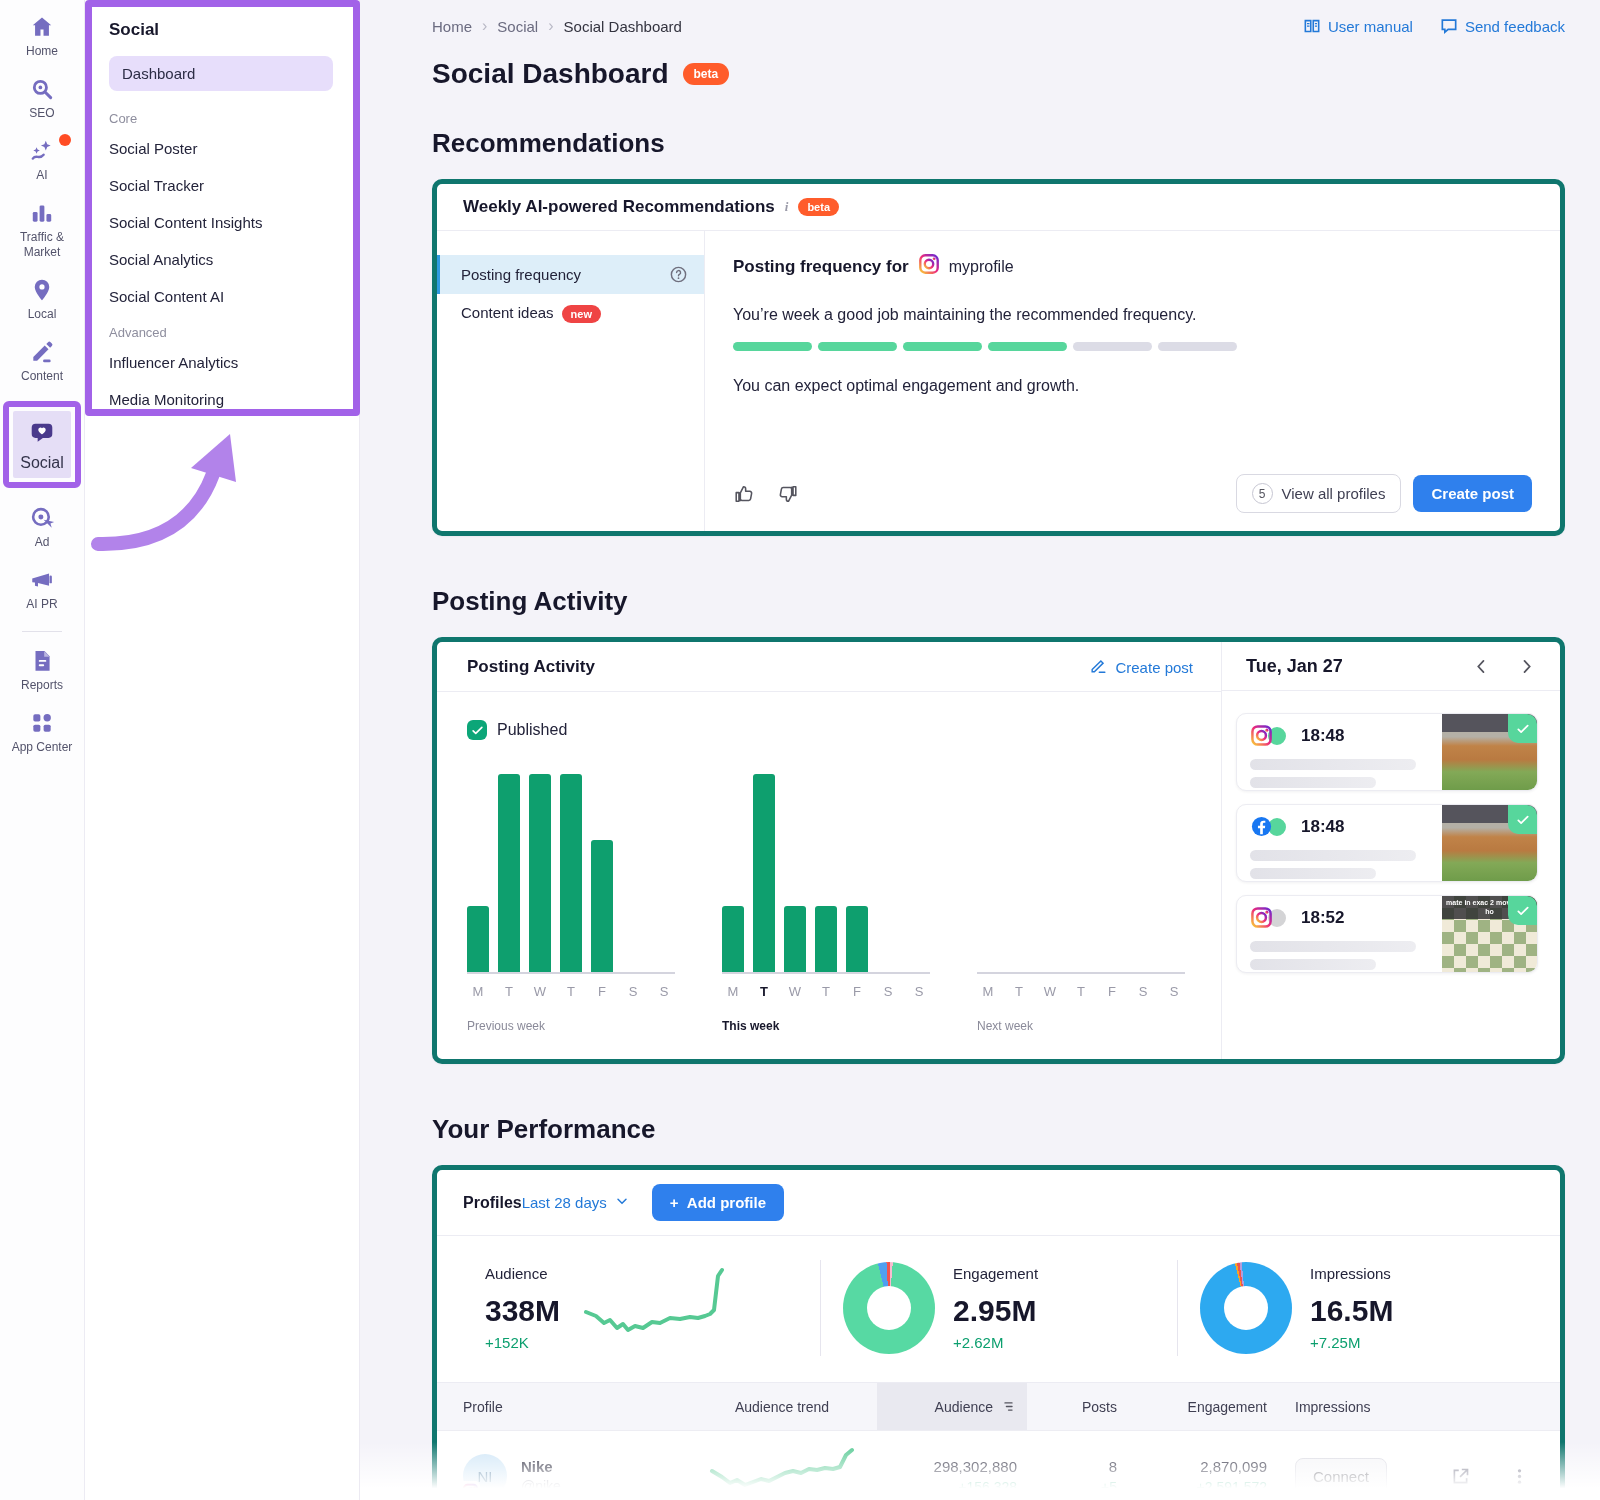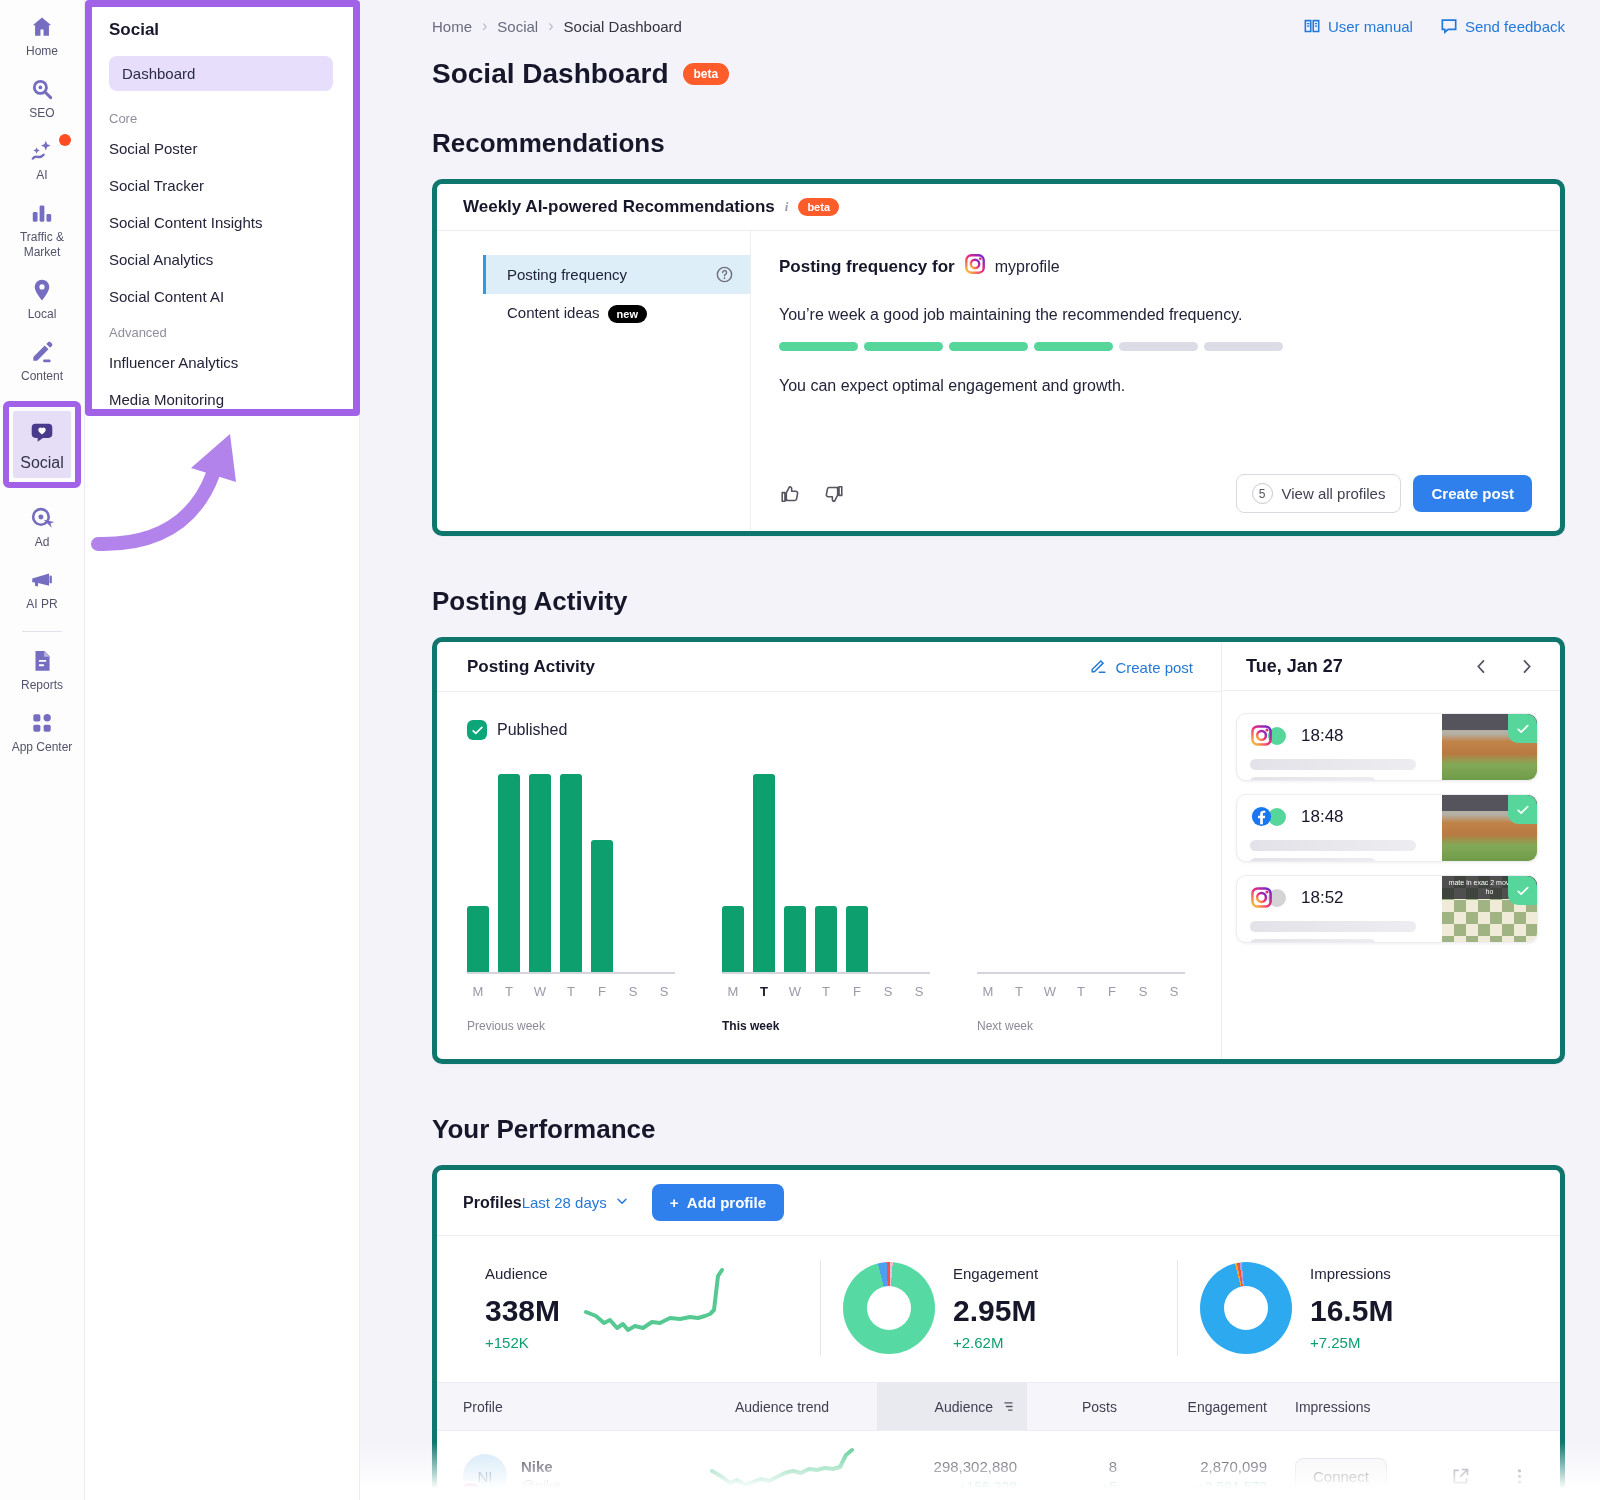--- a/index.html
+++ b/index.html
@@ -45,26 +45,26 @@
   .sec-post { margin:50px 0 20px; }
   .sec-perf { margin:50px 0 20px; }
 
   .card { background:#fff; border:5px solid #0f766e; border-radius:10px; box-shadow:0 1px 2px rgba(20,20,40,.04); }
 
   
   .rec-head { display:flex; align-items:center; gap:10px; padding:13px 26px; border-bottom:1px solid #ececf3; }
   .rec-title { font-size:17px; font-weight:bold; color:#17172b; }
   .info-i { color:#9a9aa8; font-size:13px; font-family:"Liberation Serif", serif; font-style:italic; font-weight:bold; cursor:pointer; }
   .beta-pill.sm { font-size:11px; padding:3px 9px; }
-  .rec-body { display:flex; min-height:300px;padding-left:46px; }
+  .rec-body { display:flex; min-height:300px; }
   .rec-tabs { width:268px; border-right:1px solid #ececf3; padding-top:24px; }
   .rec-tab { display:flex; align-items:center; justify-content:space-between; padding:10px 16px 10px 21px; font-size:15px; color:#23233a; cursor:pointer; border-left:3px solid transparent; }
   .rec-tab.active { background:#ddeef9; border-left-color:#2f9ae0; }
   .rec-tab .q { color:#6f6f7e; }
-  .new-pill { background:#000000; color:#fff; font-size:11px; font-weight:bold; border-radius:10px; padding:3px 9px; margin-left:8px; }
+  .new-pill { background:#ef4444; color:#fff; font-size:11px; font-weight:bold; border-radius:10px; padding:3px 9px; margin-left:8px; }
   .rec-detail { flex:1; padding:22px 28px 18px; display:flex; flex-direction:column; }
   .rec-detail-title { display:flex; align-items:center; gap:9px; font-size:17px; }
   .rec-detail-title b { font-weight:bold; color:#17172b; }
   .rec-detail-title .prof { font-size:16px; color:#23233a; }
   .rec-line { font-size:16px; color:#23233a; margin-top:26px; }
   .progress-row { display:flex; gap:6px; margin-top:18px; }
   .progress-seg { width:79px; height:9px; border-radius:5px; background:#dcdce6; }
   .progress-seg.filled { background:#57d69c; }
   .rec-footer { margin-top:auto; display:flex; align-items:center; justify-content:space-between; padding-top:16px; }
   .thumbs { display:flex; gap:22px; color:#55555f; }
@@ -93,21 +93,21 @@
   .day-labels { display:flex; gap:9px; margin-top:10px; }
   .day-labels span { width:22px; text-align:center; font-size:13px; color:#9a9aa8; }
   .day-labels span.hl { color:#17172b; font-weight:bold; }
   .group-label { font-size:12px; color:#8a8a99; margin-top:20px; }
   .group-label.hl { color:#17172b; font-weight:bold; }
   .pa-right-head { display:flex; align-items:center; justify-content:space-between; padding:14px 24px 13px; border-bottom:1px solid #ececf3; }
   .pa-date { font-size:18px; font-weight:bold; color:#17172b; }
   .chev-row { display:flex; gap:26px; color:#55555f; }
   .chev { cursor:pointer; display:flex; }
   .posts { padding:22px 22px 0 14px; display:flex; flex-direction:column; gap:13px; }
-  .post-card { position:relative; display:flex; border:1px solid #ececf2; border-radius:10px; background:#fff; box-shadow:0 1px 3px rgba(20,20,40,.06); height:68px; overflow:hidden; }
+  .post-card { position:relative; display:flex; border:1px solid #ececf2; border-radius:10px; background:#fff; box-shadow:0 1px 3px rgba(20,20,40,.06); height:78px; overflow:hidden;font-weight:bold; }
   .post-left { flex:1; padding:10px 12px 10px 13px; }
   .post-meta { display:flex; align-items:center; }
   .avatar-dot { width:22px; height:22px; border-radius:50%; margin-left:-7px; border:2px solid #fff; }
   .post-time { font-size:17px; color:#17172b; margin-left:13px; }
   .blur-line { height:11px; border-radius:6px; background:linear-gradient(90deg,#e2e2e8,#ededf1); }
   .bl1 { margin-top:12px; width:92%; }
   .bl2 { margin-top:7px; width:70%; }
   .post-thumb { width:95px; flex:none; }
   .thumb-patio { background:linear-gradient(180deg,#55545c 0%,#55545c 24%,#b4b0a6 24%,#b4b0a6 30%,#c08348 42%,#b97a41 60%,#83a957 76%,#6f9c4a 100%); }
   .thumb-chess { position:relative; background:repeating-conic-gradient(#9fb383 0% 25%, #f0ead8 0% 50%); background-size:24px 24px; }

